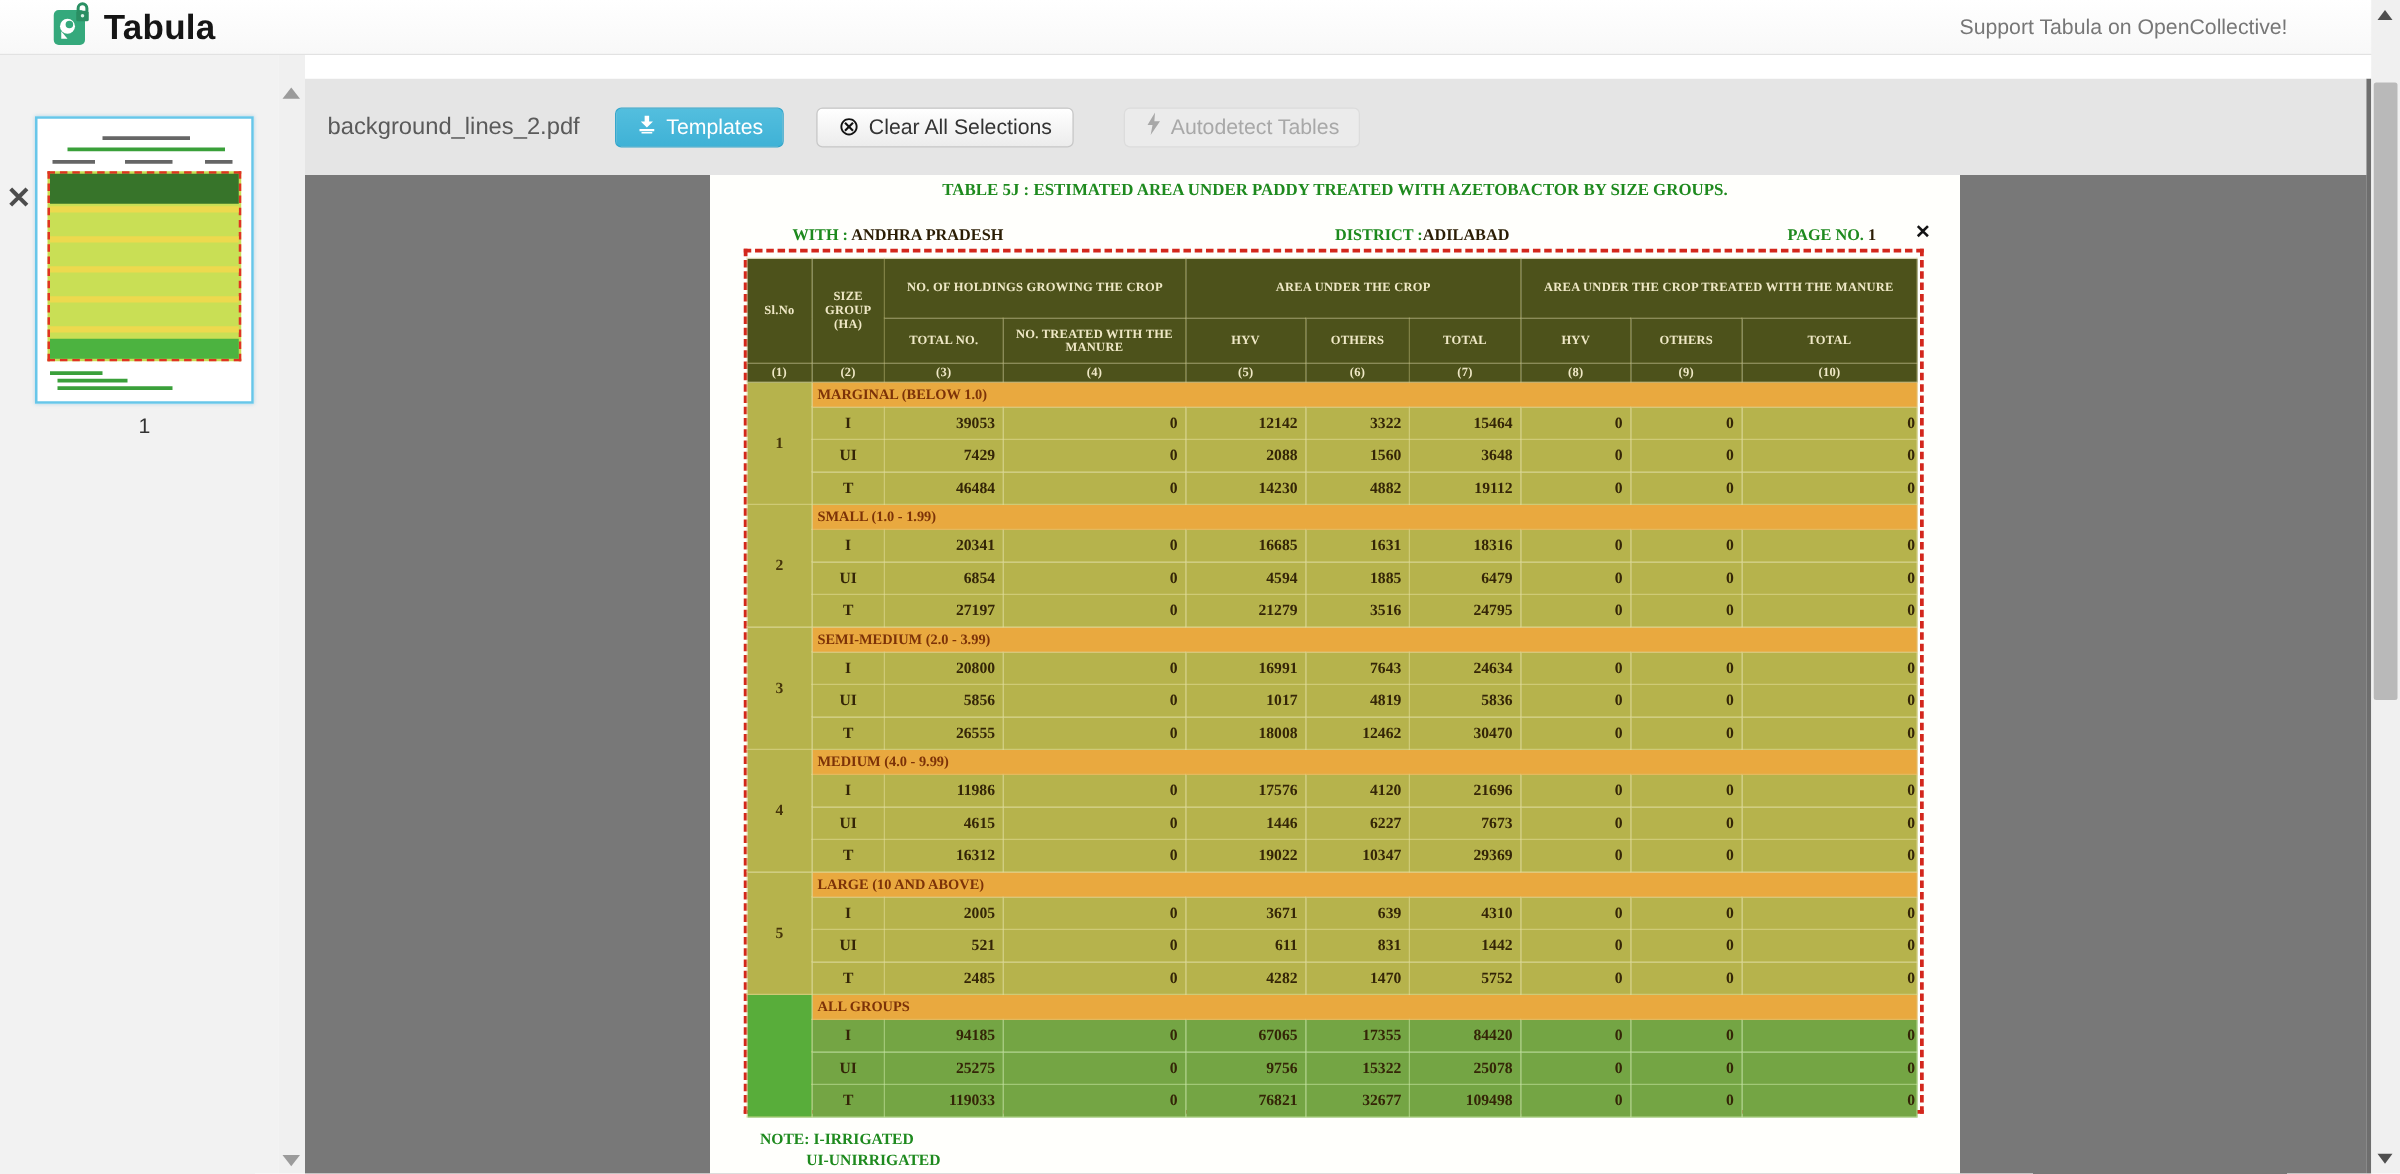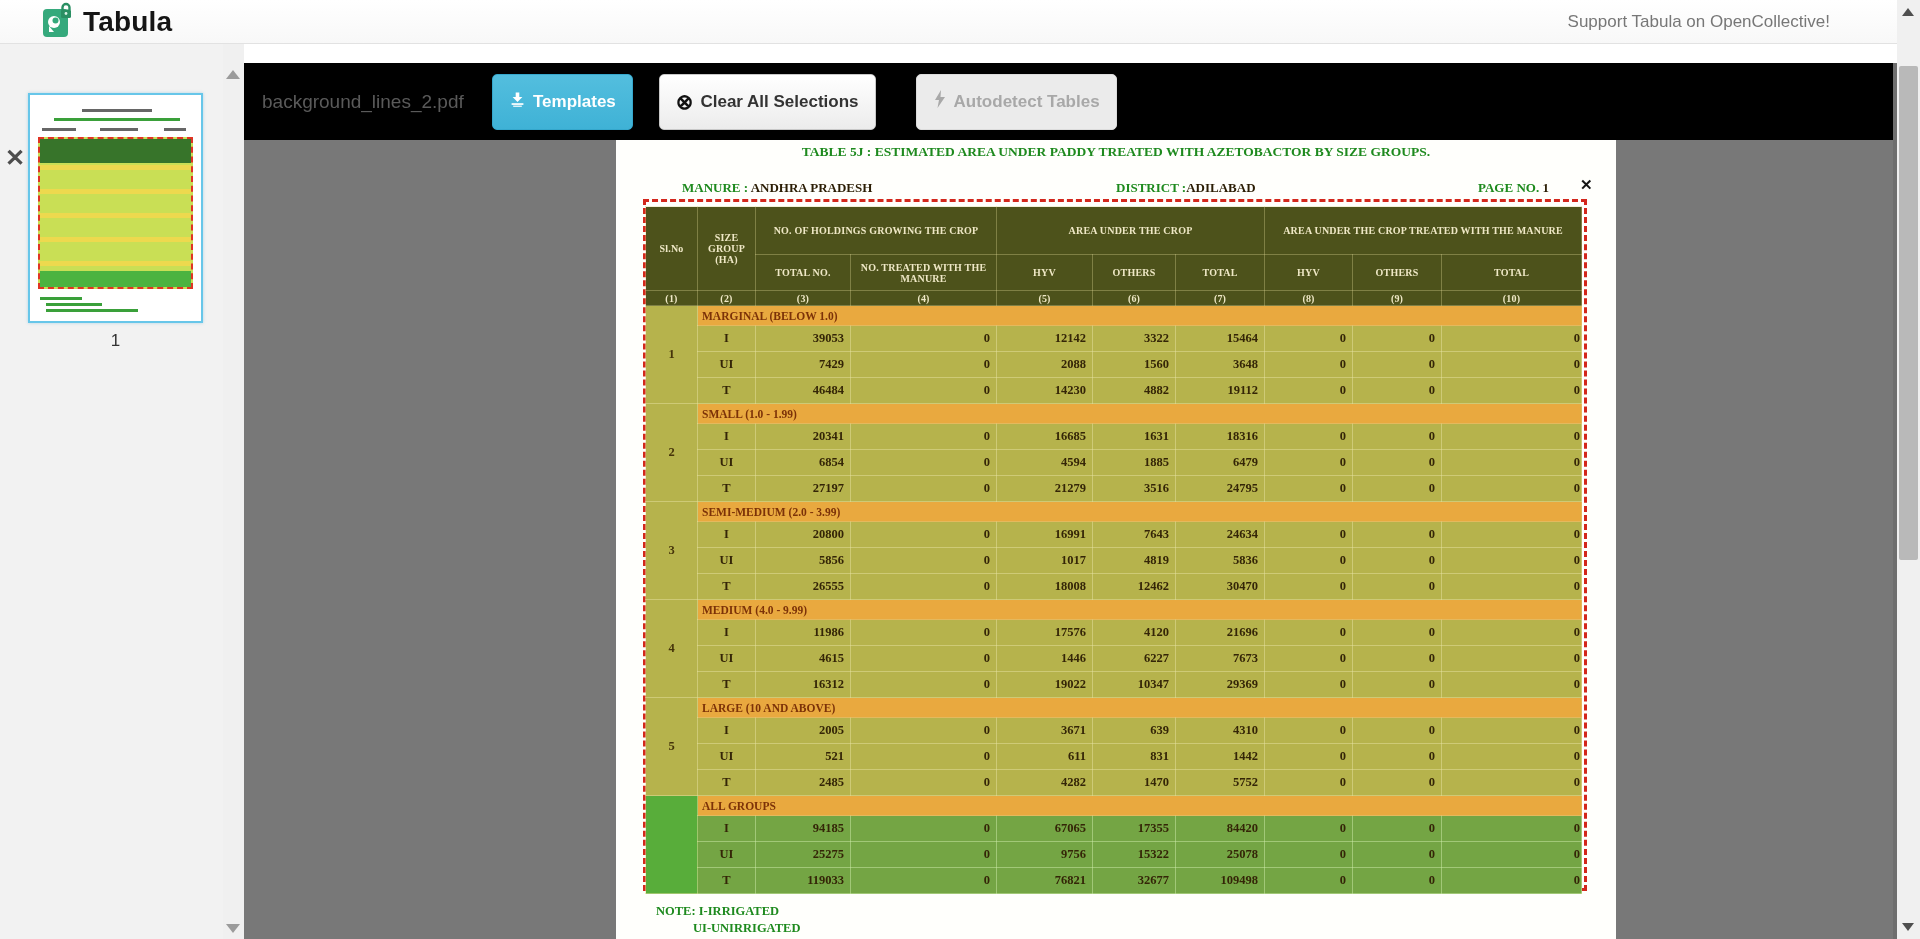--- a/index.html
+++ b/index.html
@@ -29,37 +29,37 @@
   .t-line { position:absolute; background:#666; }
   .t-green { background:#3aa03a; }
   .mini-table { position:absolute; left:8px; top:42px; right:8px; height:152px;
     background:#c9df55; border:2px dashed #e03323; }
   .mini-head { position:absolute; left:0; top:0; right:0; height:24px; background:#37742a; }
   .mini-stripe { position:absolute; left:0; right:0; height:5px; background:#edd94e; }
   .mini-foot { position:absolute; left:0; right:0; bottom:0; height:16px; background:#4cb340; }
   .page-num { position:absolute; left:28px; top:287px; width:175px; text-align:center; font-size:17px; color:#333; }
 
   
-  .toolbar { position:absolute; left:244px; top:63px; width:1649px; height:77px; background:#000000;
+  .toolbar { position:absolute; left:244px; top:63px; width:1649px; height:77px; background:#e5e5e5;
     display:flex; align-items:center; z-index:20; }
   .filename { margin-left:18px; font-size:19px; color:#5a5a5a; width:206px; }
-  .btn { display:flex; align-items:center; gap:7px; height:56px; padding:0 16px; border-radius:5px;
-    font-size:17px; cursor:pointer; white-space:nowrap;font-weight:bold; }
+  .btn { display:flex; align-items:center; gap:7px; height:32px; padding:0 16px; border-radius:5px;
+    font-size:17px; cursor:pointer; white-space:nowrap; }
   .btn-templates { margin-left:24px; color:#fff; background:linear-gradient(#53bede,#3fb2d6);
     border:1px solid #35a7cc; }
   .btn-clear { margin-left:26px; color:#333; background:linear-gradient(#ffffff,#ececec); border:1px solid #c8c8c8; }
   .clear-glyph { font-size:21px; color:#111; line-height:1; }
   .btn-auto { margin-left:40px; color:#a8a8a8; background:#ebebeb; border:1px solid #dcdcdc; cursor:default; }
   .btn-export { margin-left:auto; margin-right:44px; color:#fff; background:linear-gradient(#54b154,#48a348);
     border:1px solid #3f963f; }
 
   
   .main { position:absolute; left:244px; top:140px; width:1649px; height:799px; background:#787878; }
   .dark-strip { position:absolute; left:1893px; top:63px; width:4px; height:876px; background:#6e6e6e; }
-  .page { position:absolute; left:324px; top:0; width:1000px; height:799px; background:#fffffc;margin-left:48px; }
+  .page { position:absolute; left:324px; top:0; width:1000px; height:799px; background:#fffffc; }
 
   .doc-title { position:absolute; left:0; top:4px; width:100%; text-align:center;
     font-family:"Liberation Serif", serif; font-weight:bold; font-size:13.5px; color:#1e8a1e; }
   .doc-meta { position:absolute; left:0; top:40px; width:100%; height:16px;
     font-family:"Liberation Serif", serif; font-weight:bold; font-size:13px; color:#2b1d04; }
   .meta-state { position:absolute; left:66px; }
   .meta-district { position:absolute; left:500px; }
   .meta-page { position:absolute; left:862px; }
   .green-lbl { color:#1e8a1e; }
   .sel-close { position:absolute; left:964px; top:36px; font-size:15px; font-weight:bold; color:#141414; cursor:pointer; }
@@ -173,21 +173,21 @@
         </svg>
       </span>
       <span>Autodetect Tables</span>
     </div>
   </div>
 
   <div class="main">
     <div class="page">
       <div class="doc-title">TABLE 5J : ESTIMATED AREA UNDER PADDY  TREATED WITH AZETOBACTOR BY SIZE GROUPS.</div>
       <div class="doc-meta">
-        <span class="meta-state"><span class="green-lbl">MANURE :</span> <span>ANDHRA PRADESH</span></span>
+        <span class="meta-state"><span class="green-lbl">WITH :</span> <span>ANDHRA PRADESH</span></span>
         <span class="meta-district"><span class="green-lbl">DISTRICT :</span><span>ADILABAD</span></span>
         <span class="meta-page"><span class="green-lbl">PAGE NO.</span> <span>1</span></span>
       </div>
       <span class="sel-close">✕</span>
 
       <div class="selection"></div>
 
       <table class="pdf-table">
         <colgroup>
           <col style="width:52px">

